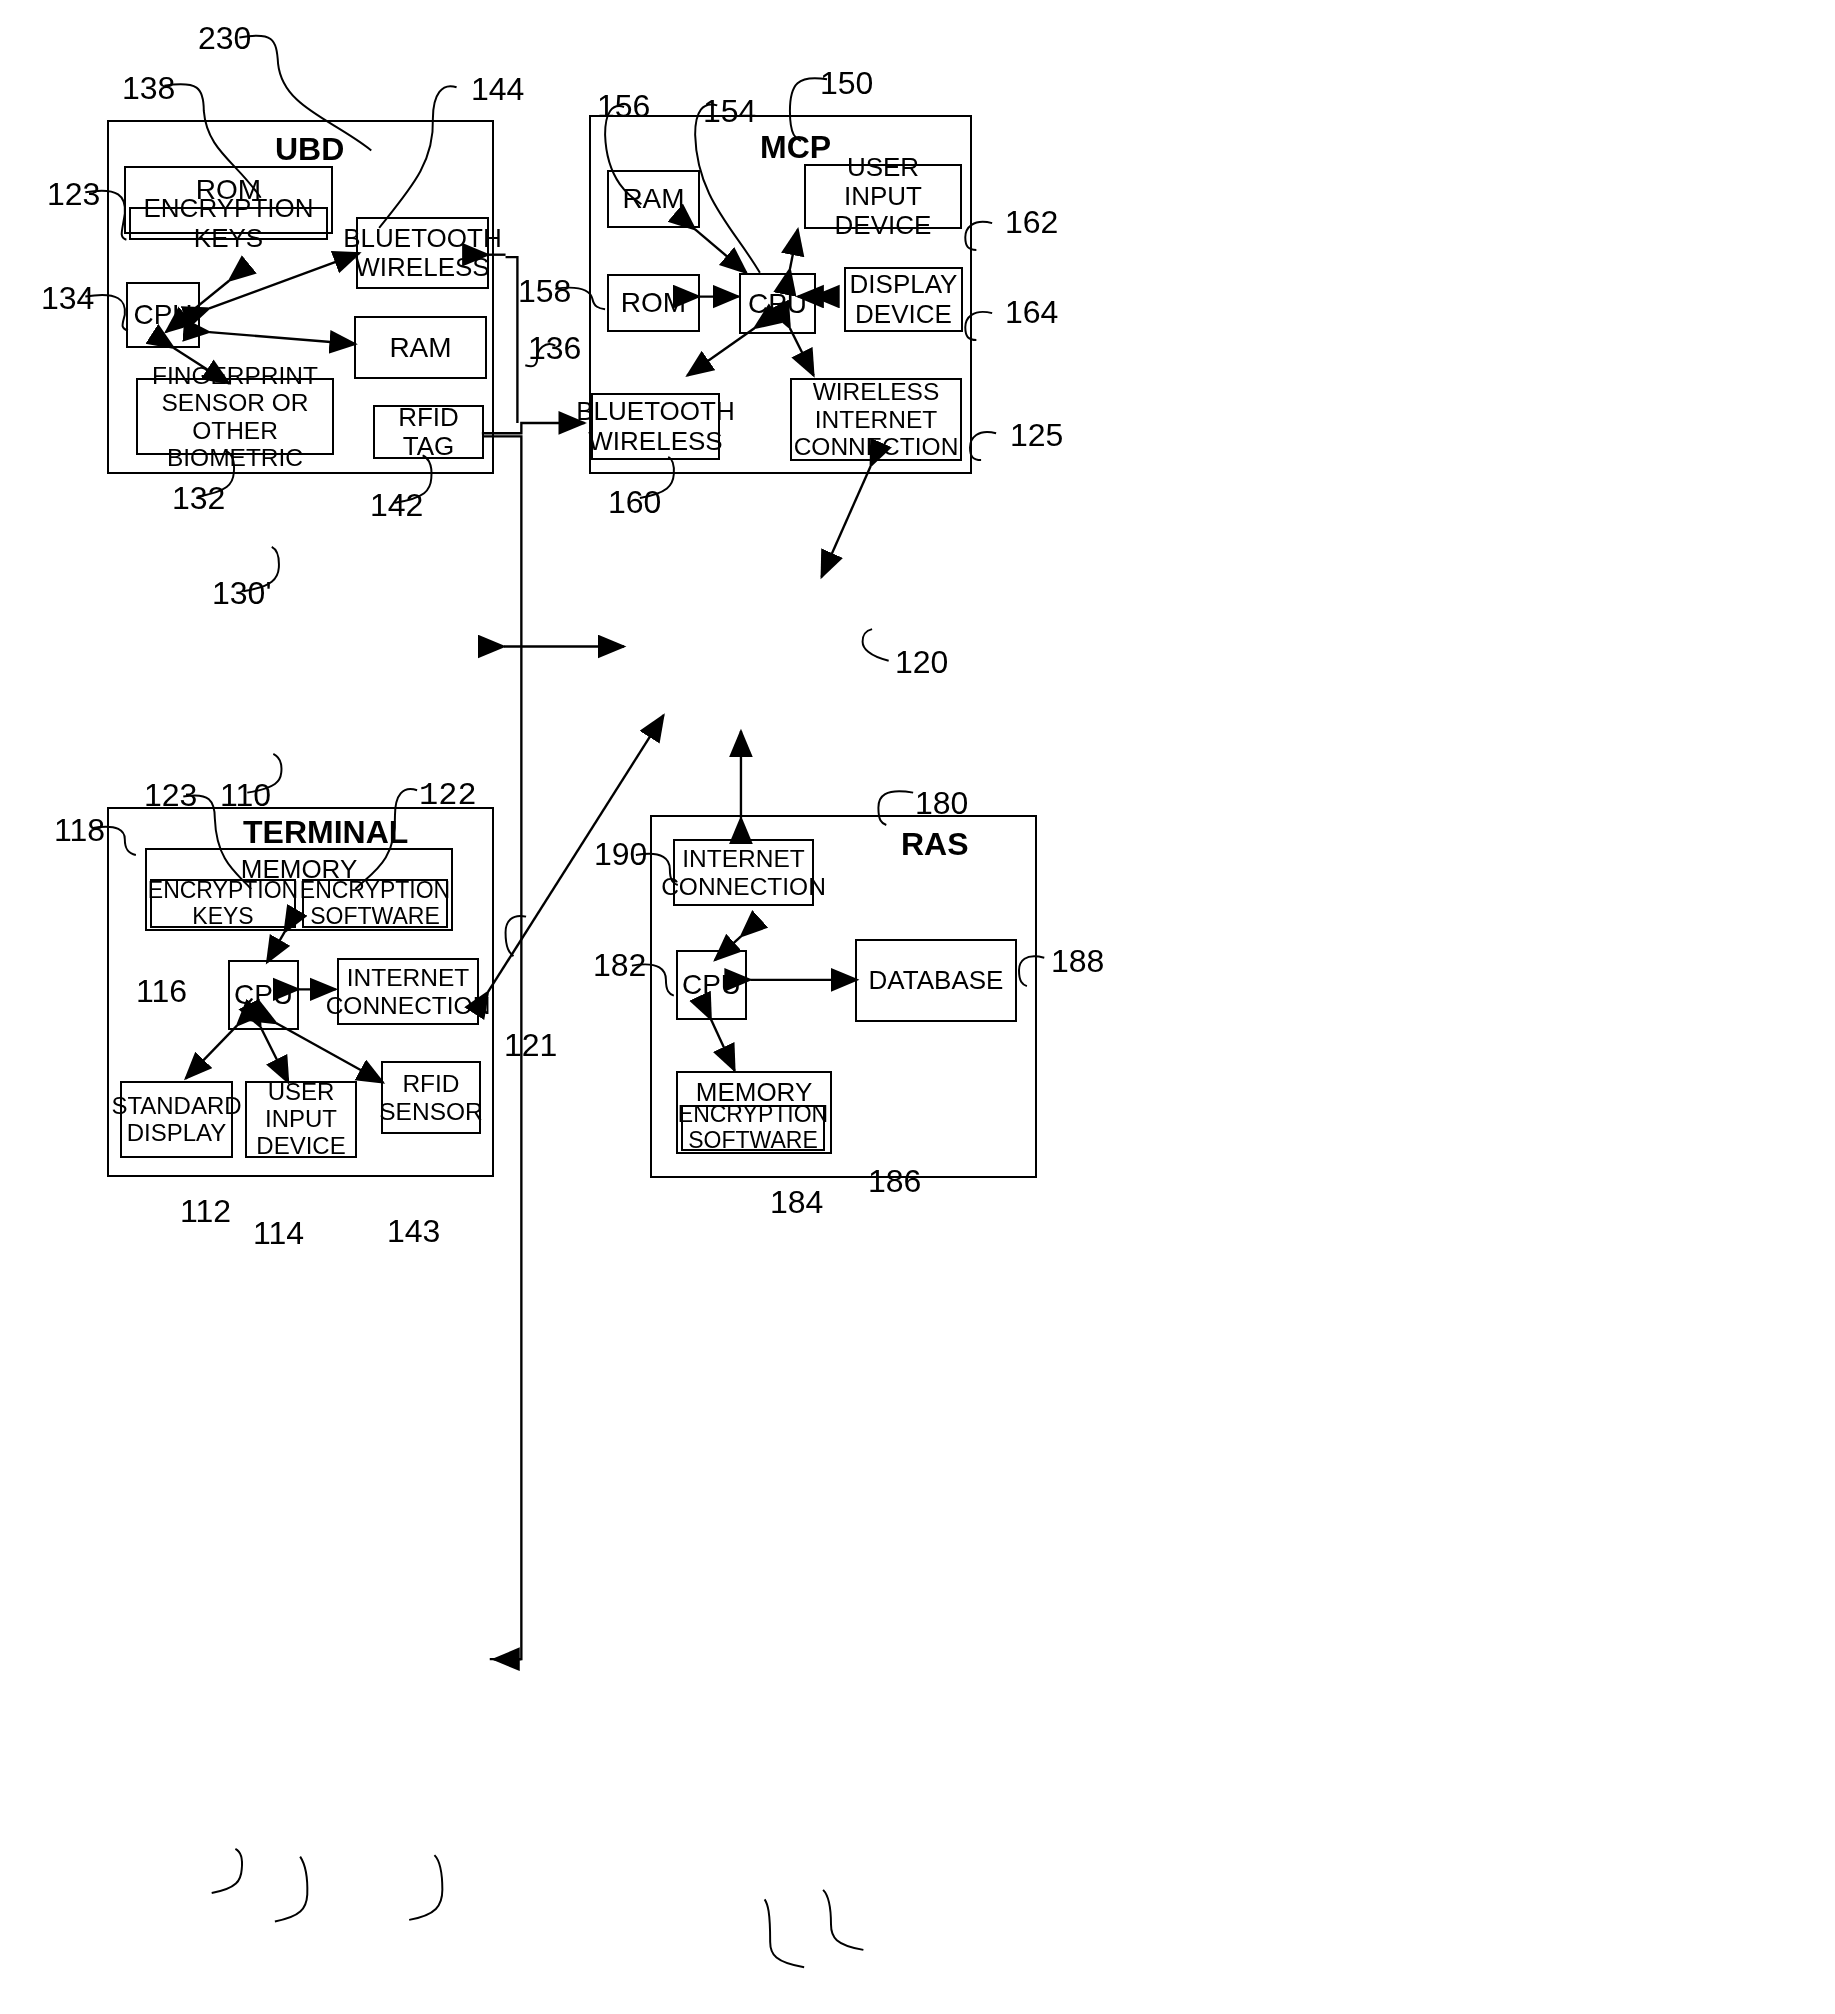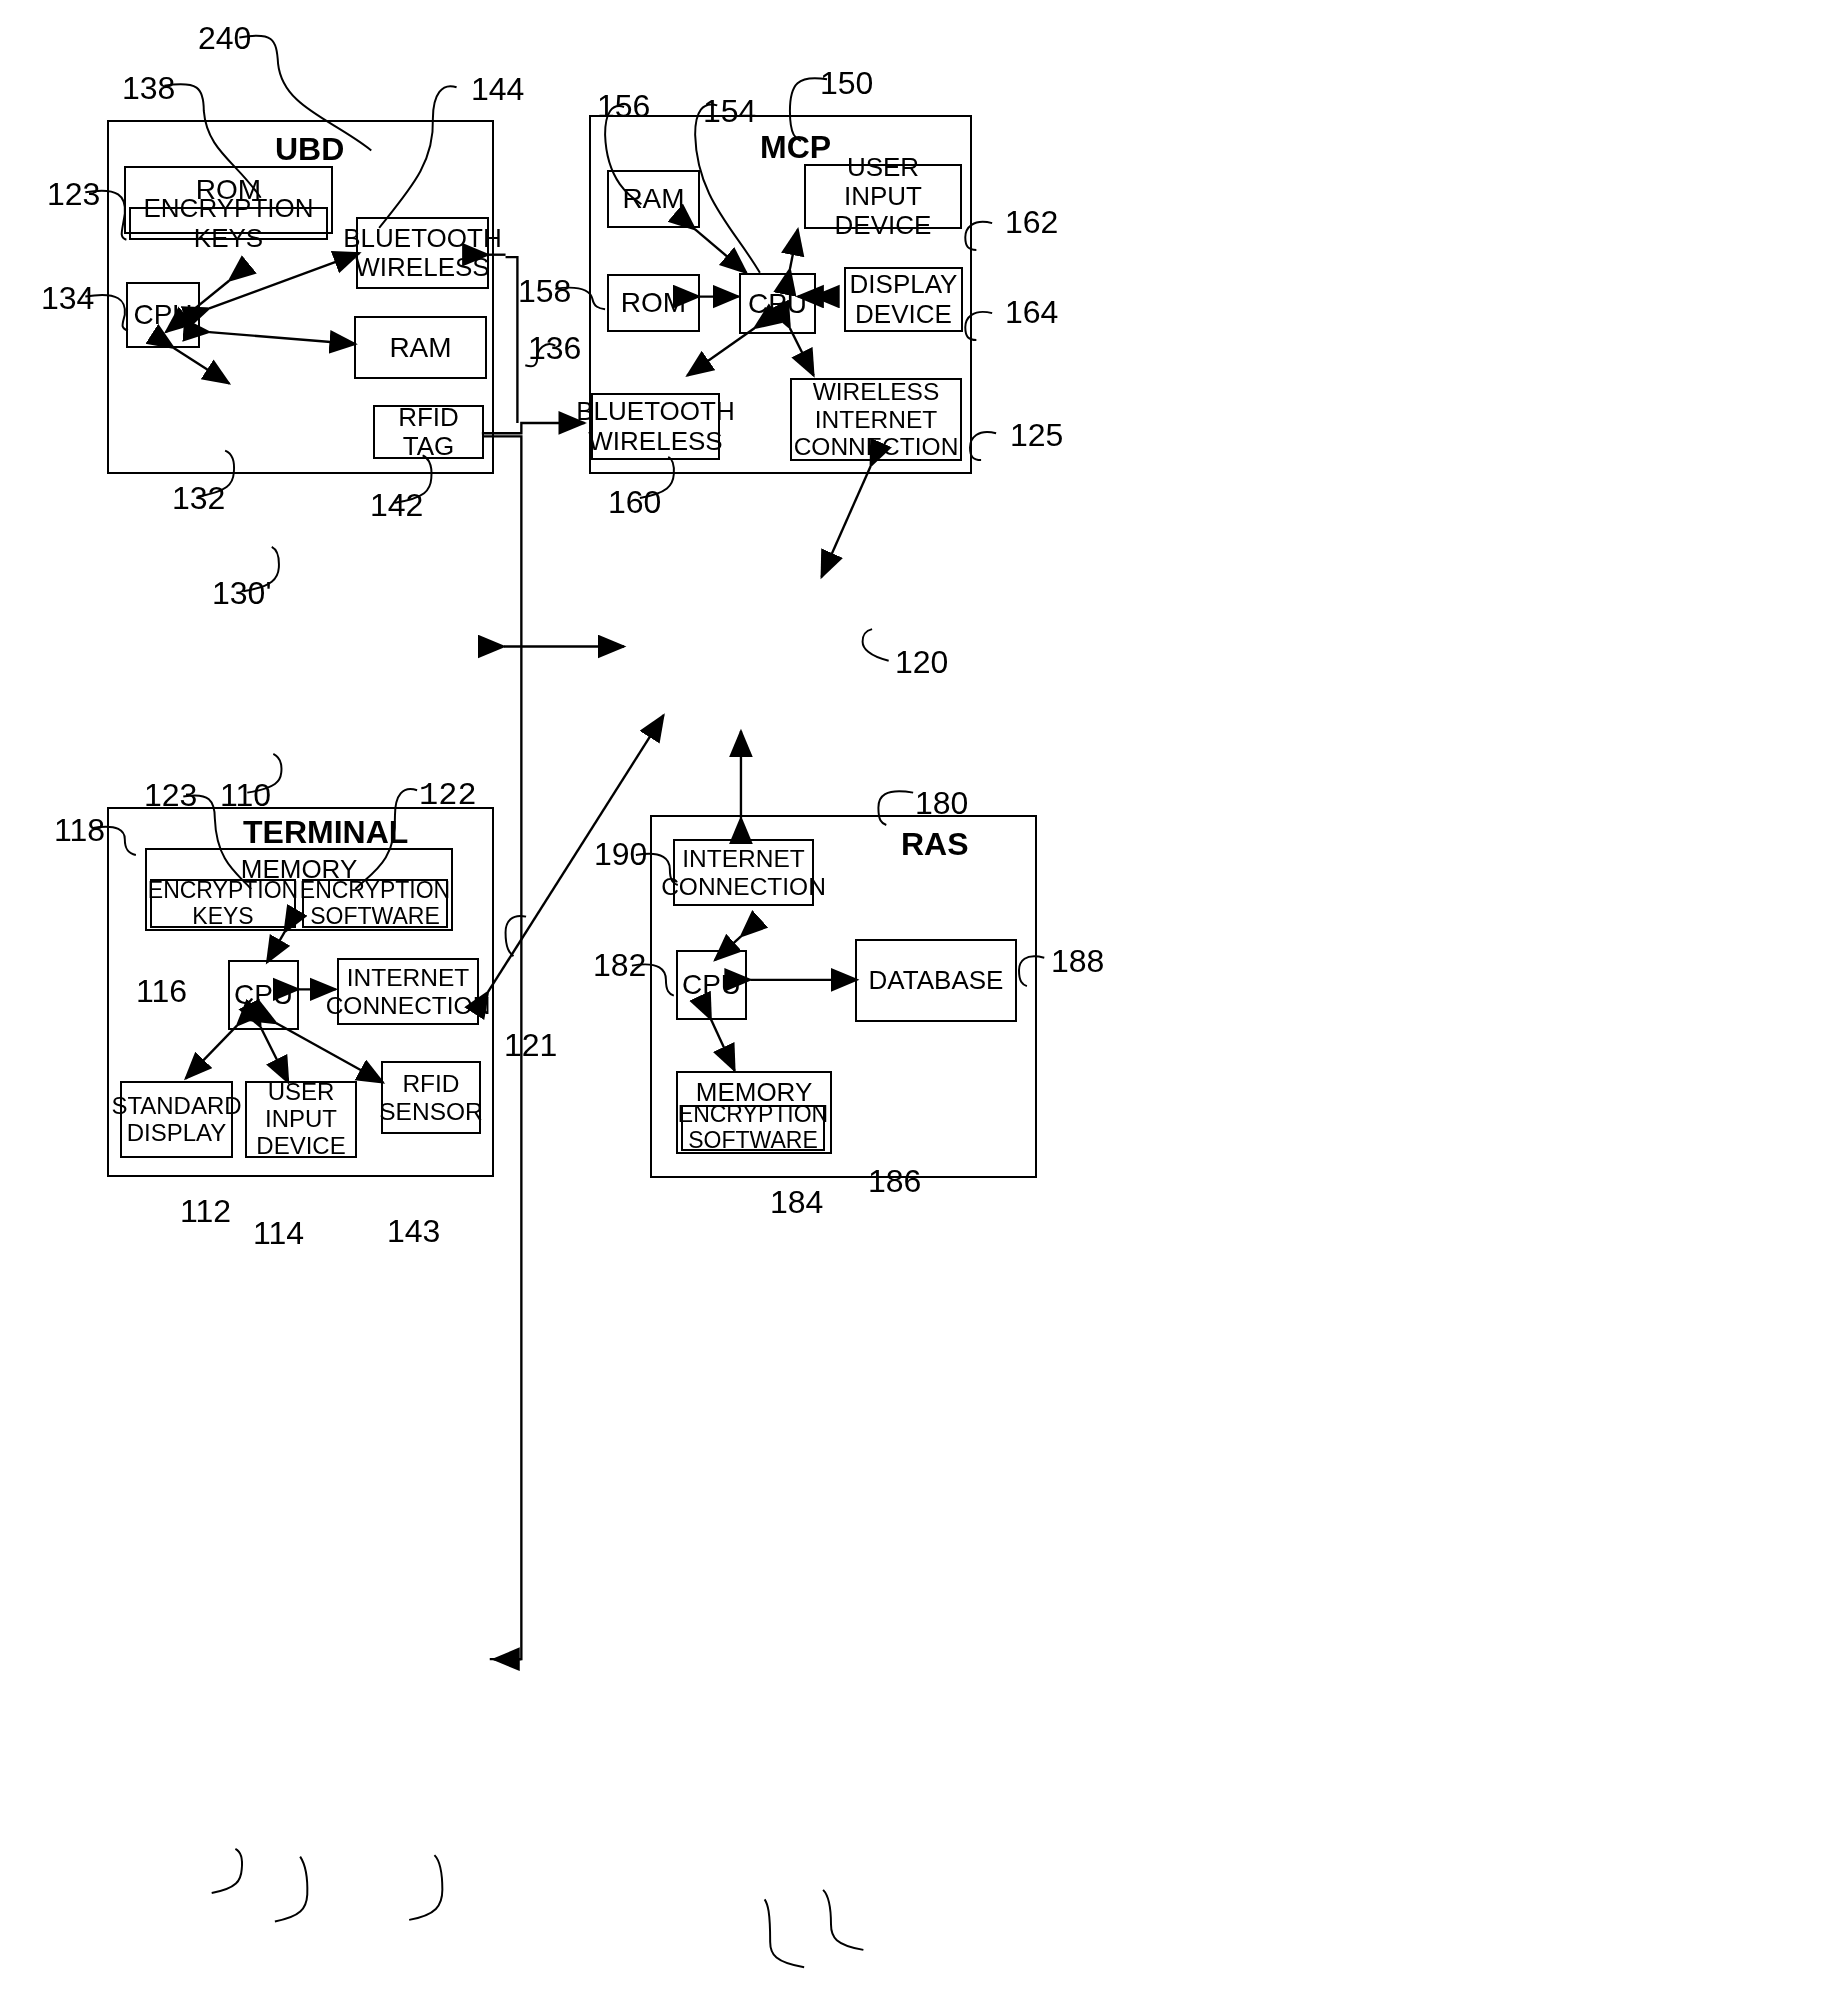--- a/index.html
+++ b/index.html
@@ -171,21 +171,21 @@
       <path d="M805,1082 C840,1076 848,1088 848,1100 C848,1114 852,1118 858,1120"></path>
       <path d="M800,1222 C835,1216 843,1228 843,1240 C843,1254 847,1258 853,1260"></path>
       <path d="M1322,1212 C1298,1206 1290,1216 1290,1228 C1290,1242 1294,1246 1300,1248"></path>
       <path d="M1018,2490 C982,2484 975,2474 975,2458 C975,2420 972,2410 968,2404"></path>
       <path d="M1093,2468 C1058,2462 1052,2452 1052,2436 C1052,2404 1046,2396 1042,2392"></path>
     </g>
   </svg>
 
   <div class="container" style="left:107px; top:120px; width:387px; height:354px;"></div>
   <div class="title" style="left:275px; top:131px; font-size:32px;">UBD</div>
-  <div class="reflabel" style="left:198px; top:20px;">240</div>
+  <div class="reflabel" style="left:198px; top:20px;">230</div>
 
   <div class="node" style="left:124px; top:166px; width:209px; height:68px; flex-direction:column; justify-content:flex-start; padding-top:6.3px;">
     <span class="txt" style="font-size:28px;">ROM</span>
   </div>
   <div class="reflabel" style="left:122px; top:70px;">138</div>
 
   <div class="node inner" style="left:129px; top:207px; width:199px; height:33px;">
     <span class="txt" style="font-size:26px;">ENCRYPTION KEYS</span>
   </div>
   <div class="reflabel" style="left:47px; top:176px;">123</div>
@@ -199,20 +199,25 @@
     <span class="txt" style="font-size:26px;">BLUETOOTH
 WIRELESS</span>
   </div>
   <div class="reflabel" style="left:471px; top:71px;">144</div>
 
   <div class="node" style="left:354px; top:316px; width:133px; height:63px;">
     <span class="txt" style="font-size:28px;">RAM</span>
   </div>
   <div class="reflabel" style="left:528px; top:330px;">136</div>
 
+  <div class="node" style="left:136px; top:378px; width:198px; height:77px;">
+    <span class="txt" style="font-size:24.5px;">FINGERPRINT
+SENSOR OR
+OTHER BIOMETRIC</span>
+  </div>
   <div class="reflabel" style="left:172px; top:480px;">132</div>
 
   <div class="node" style="left:373px; top:405px; width:111px; height:54px;">
     <span class="txt" style="font-size:26px;">RFID
 TAG</span>
   </div>
   <div class="reflabel" style="left:370px; top:487px;">142</div>
 
   <div class="container" style="left:589px; top:115px; width:383px; height:359px;"></div>
   <div class="title" style="left:760px; top:129px; font-size:32px;">MCP</div>

